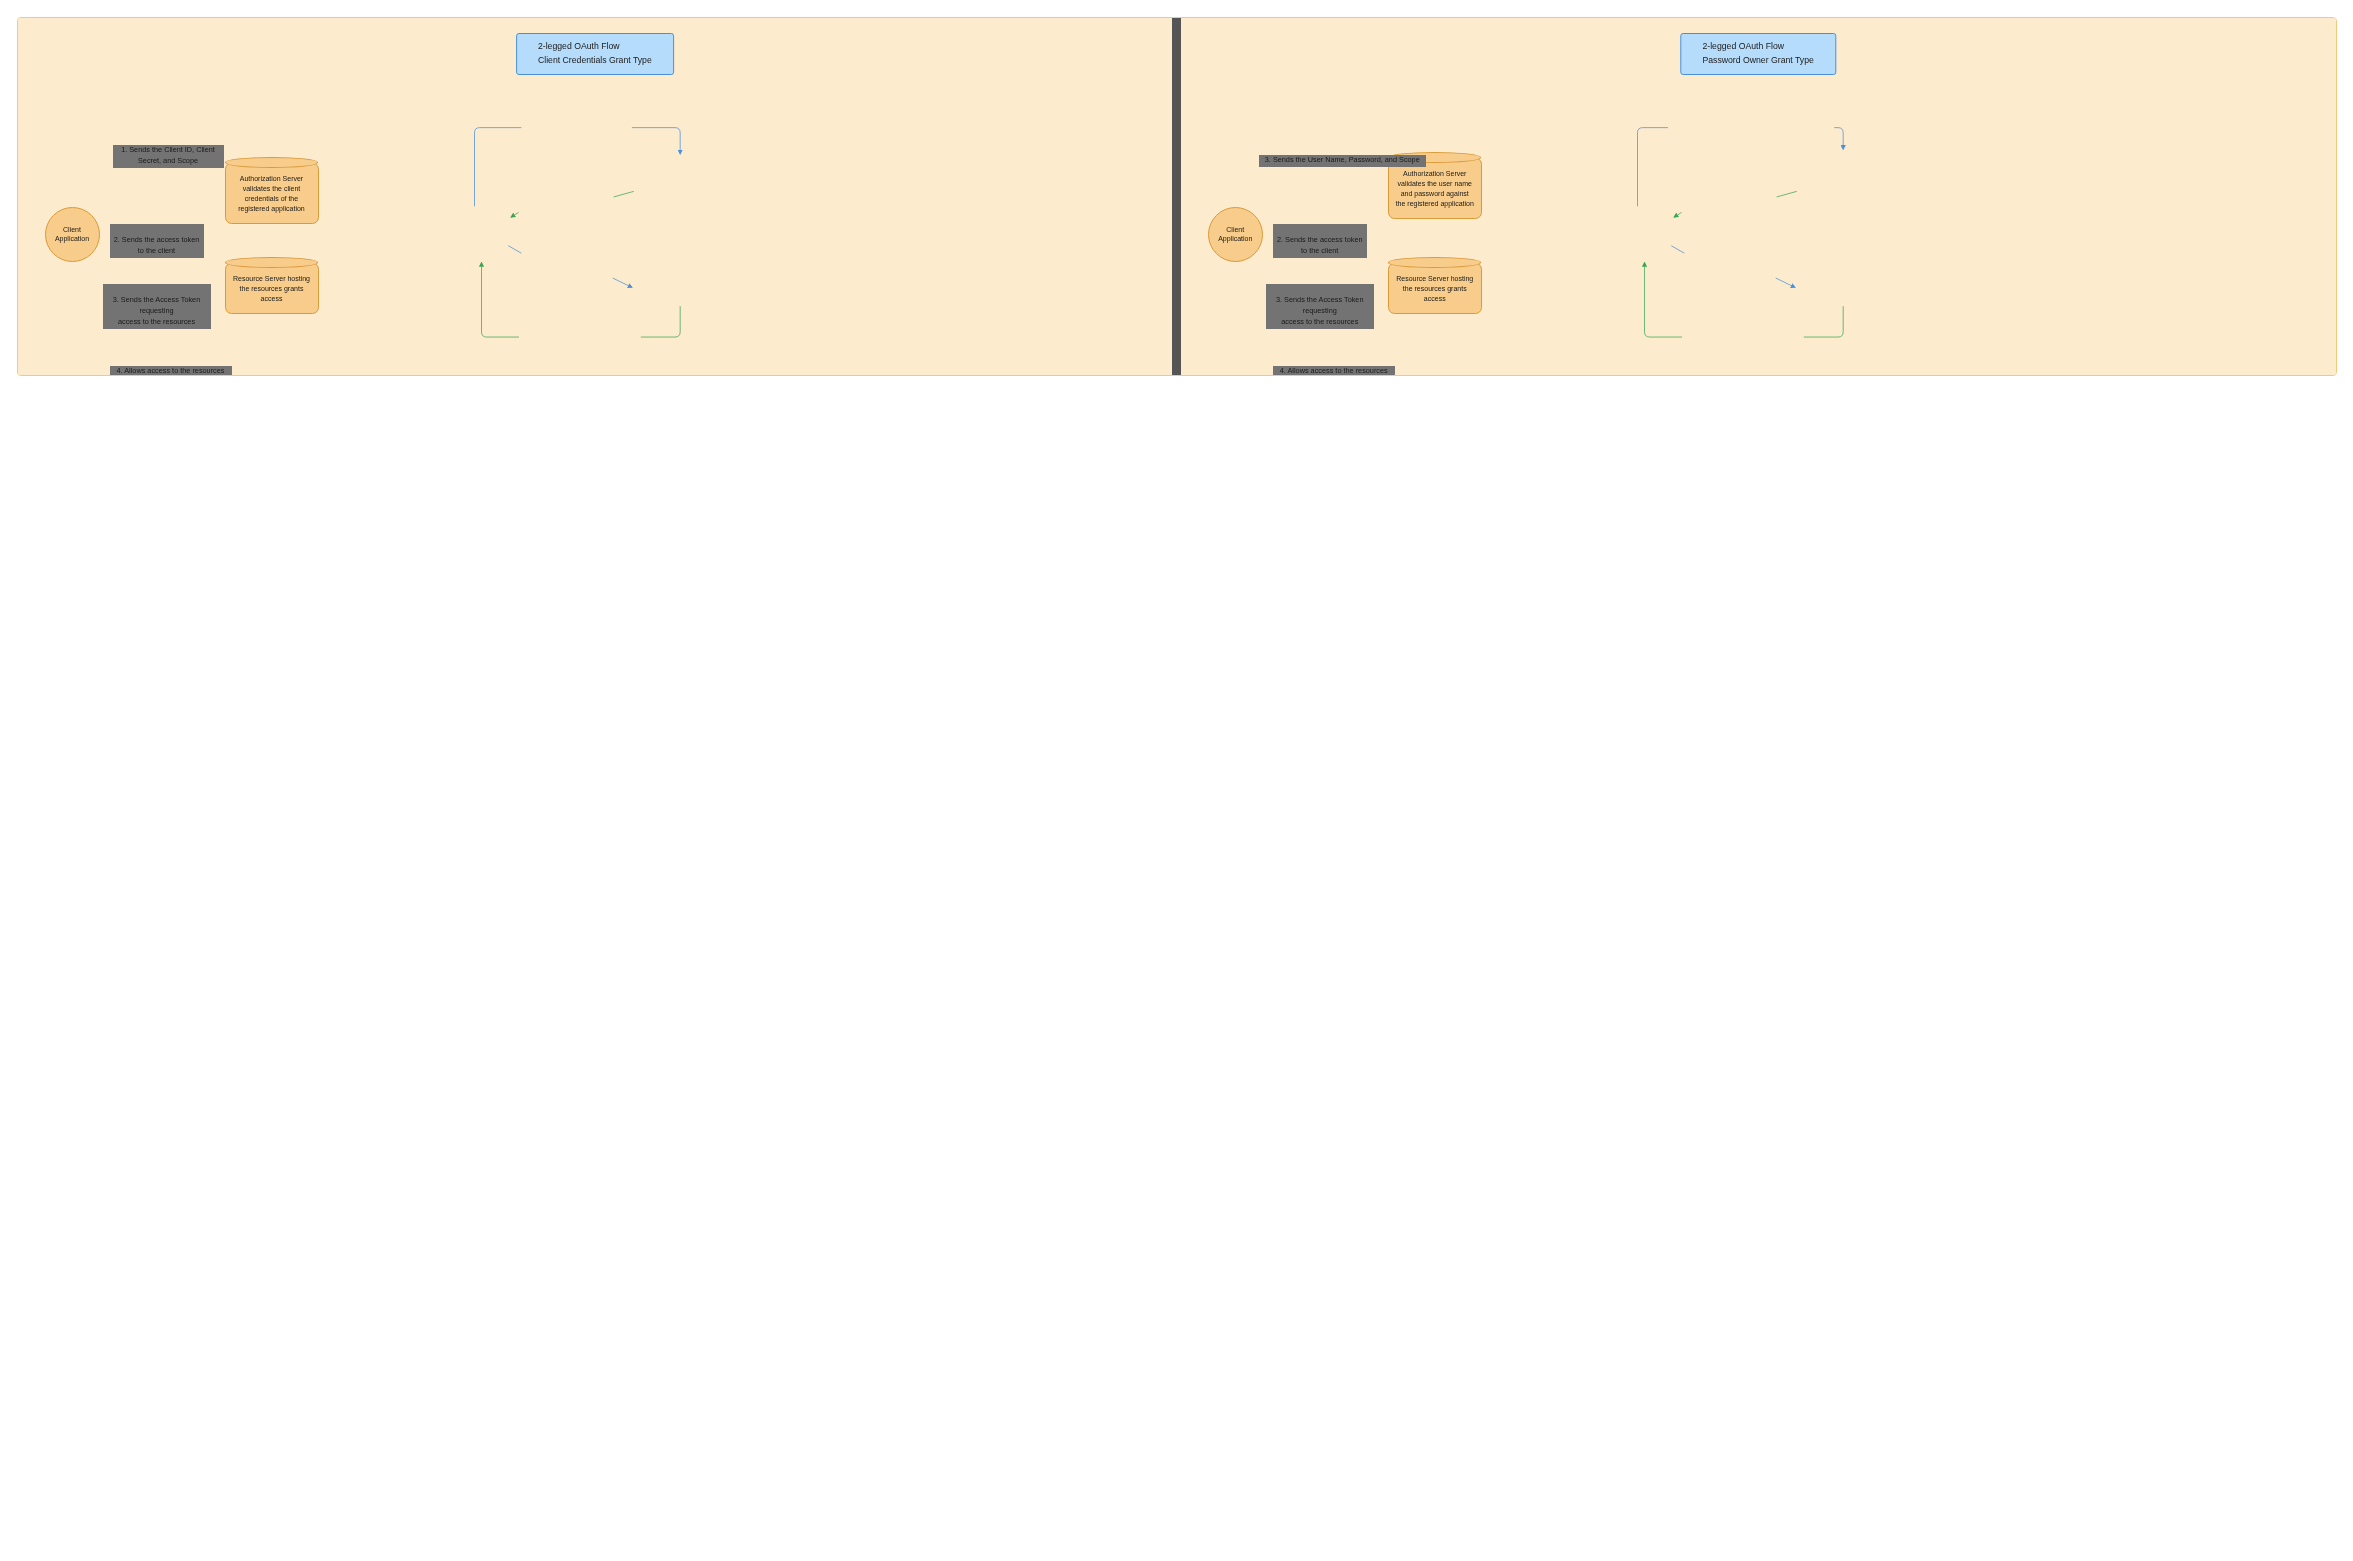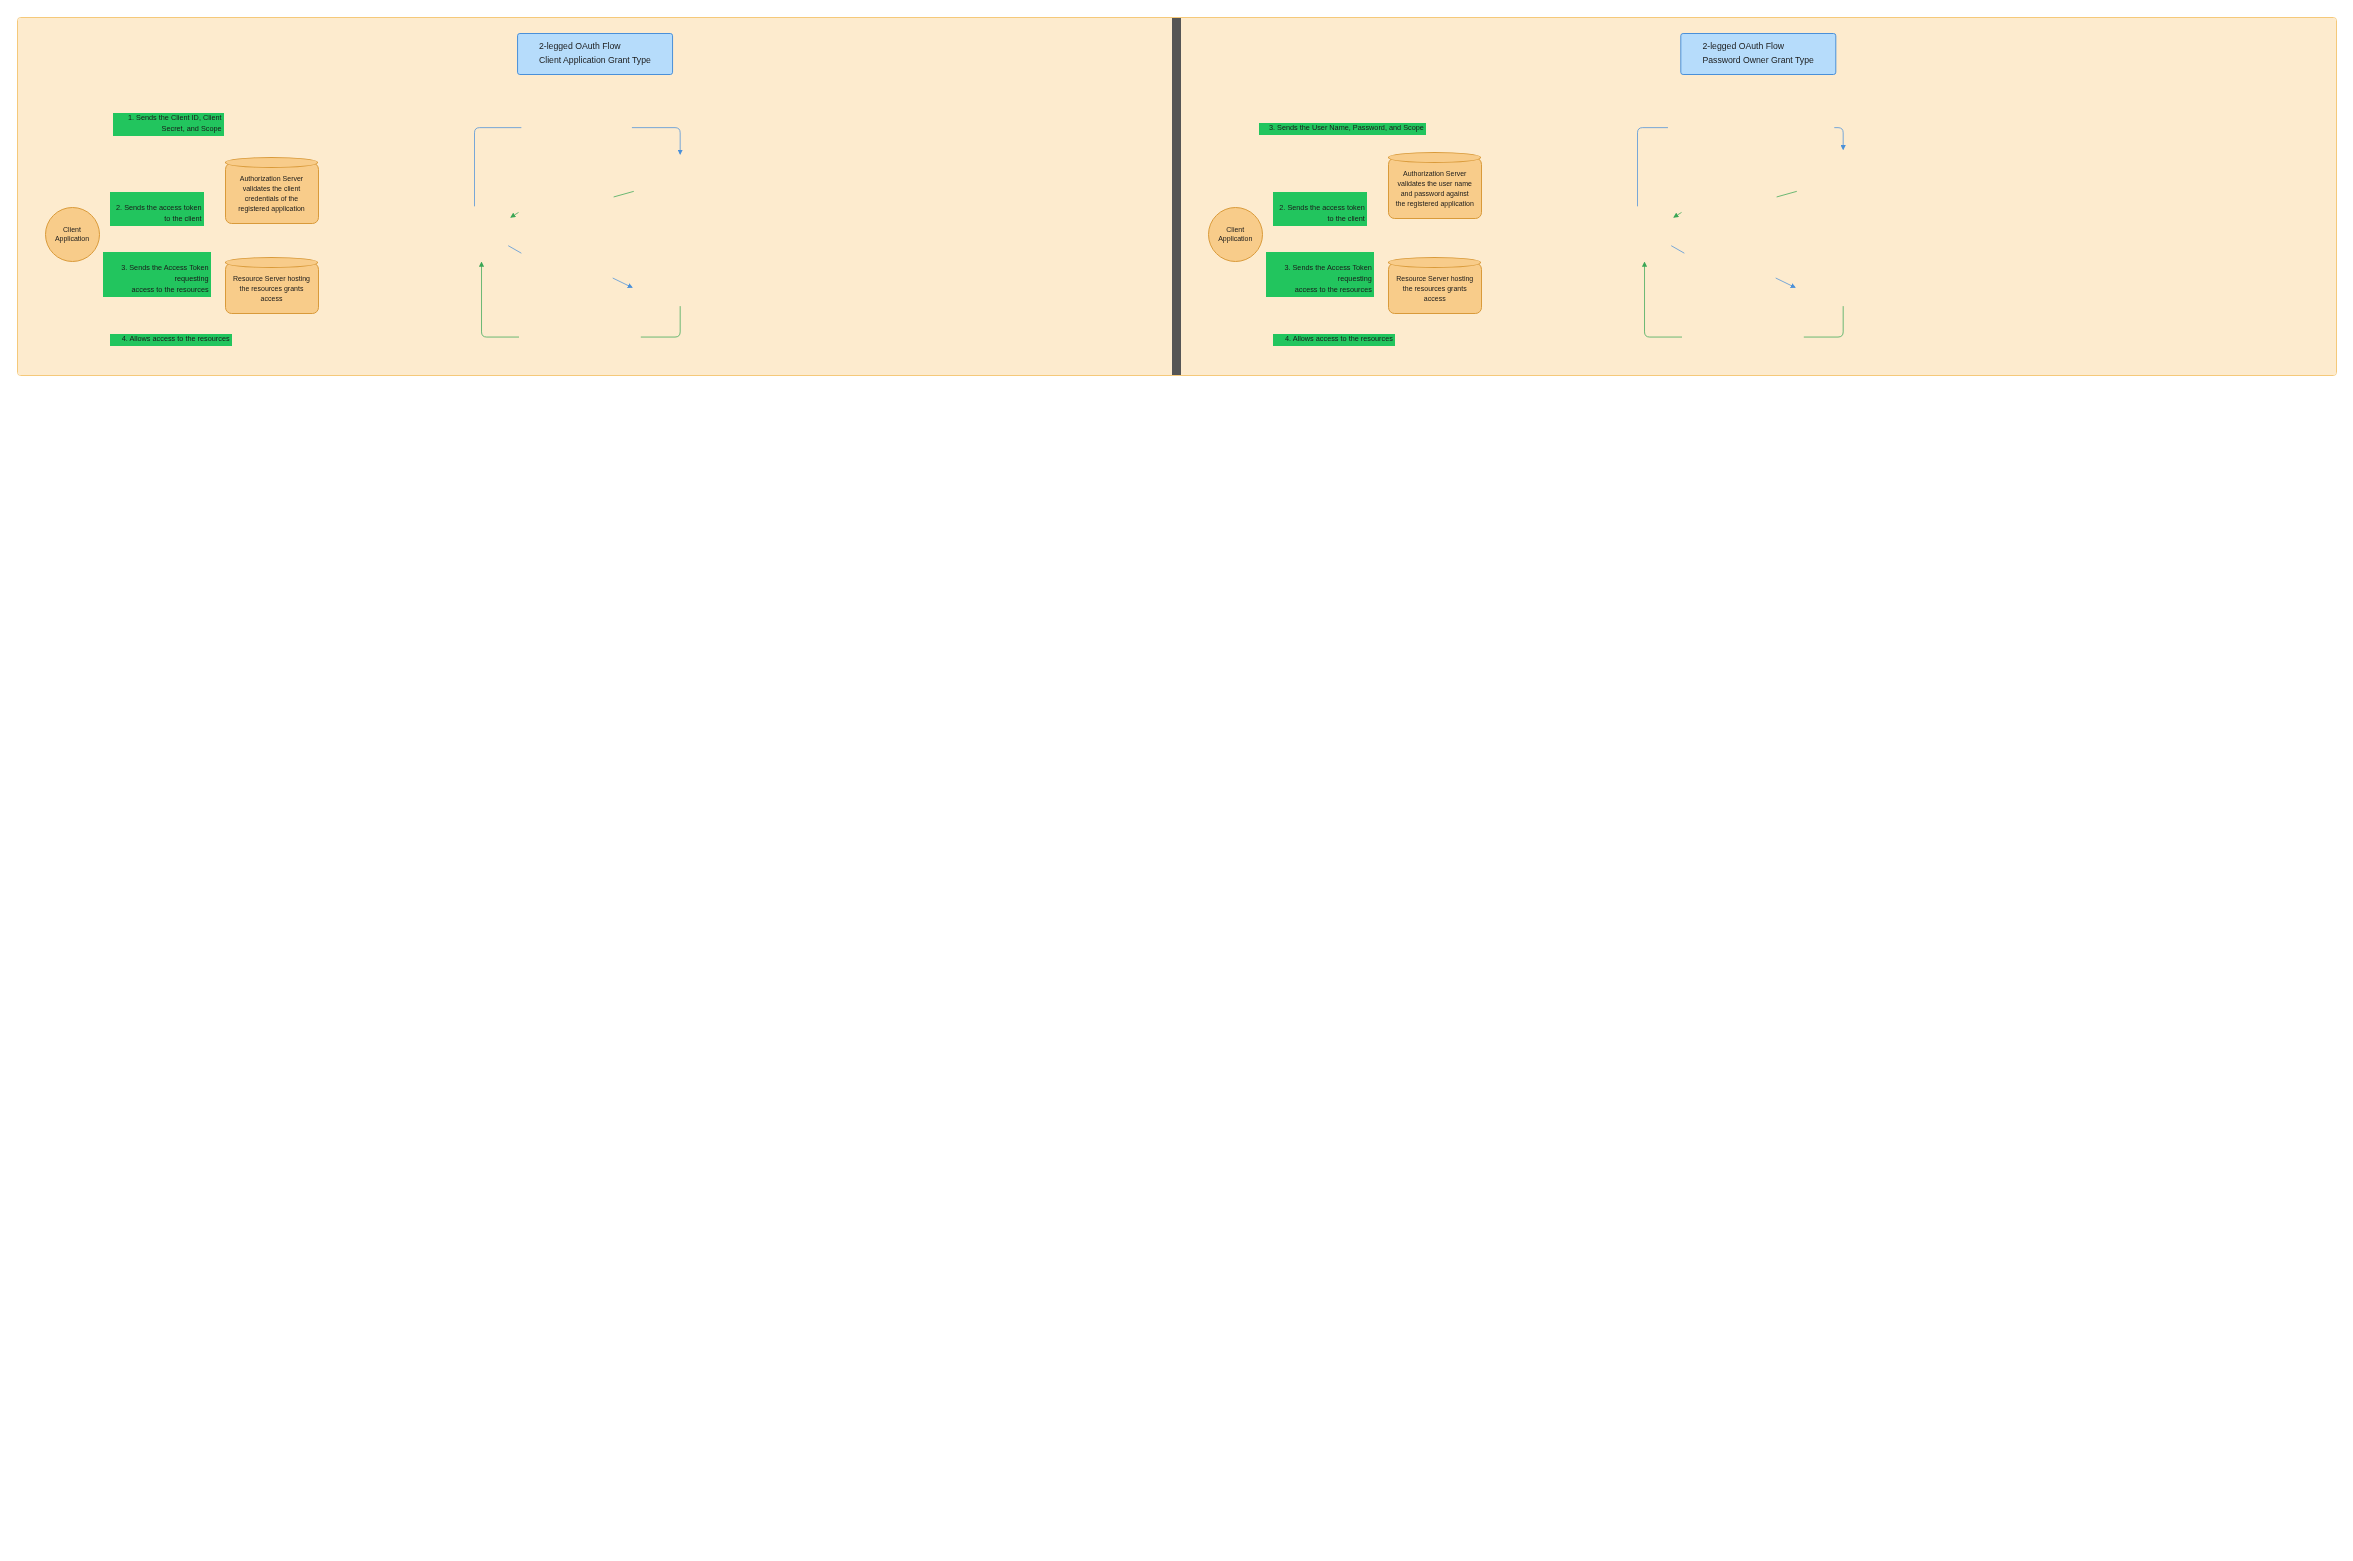--- a/index.html
+++ b/index.html
@@ -81,45 +81,46 @@
       top: -5.2px;
       left: -0.5px;
       right: -0.5px;
       height: 10.4px;
       background: #f8cc8a;
       border: 0.5px solid #d99a3a;
       border-radius: 50%;
     }
     .edge-label {
       position: absolute;
-      text-align: right;
+      text-align: center;
       font-size: 7.3px;
       color: #1a1a1a;
       line-height: 1.5;
       z-index: 6;
-      background: #22c55e;
+      background: #737373;
       padding: 0.9px 1.9px;
+      margin-top: 32px;
     }
     svg.edges {
       position: absolute;
       top: 0; left: 0;
       width: 100%; height: 100%;
       z-index: 2;
       pointer-events: none;
     }
   </style>
 </head>
 <body>
 
 <div class="container">
 
   <div class="panel">
     <div class="title-box">
       <div class="title-line">2-legged OAuth Flow</div>
-      <div class="title-line">Client Application Grant Type</div>
+      <div class="title-line">Client Credentials Grant Type</div>
     </div>
 
     <div class="client-circle" style="left:27px; top:189px;">
       <div>Client</div>
       <div>Application</div>
     </div>
 
     <div class="cylinder" style="left:207px; top:144px;">
       <div class="cylinder-body">
         <div class="cylinder-top"></div>

